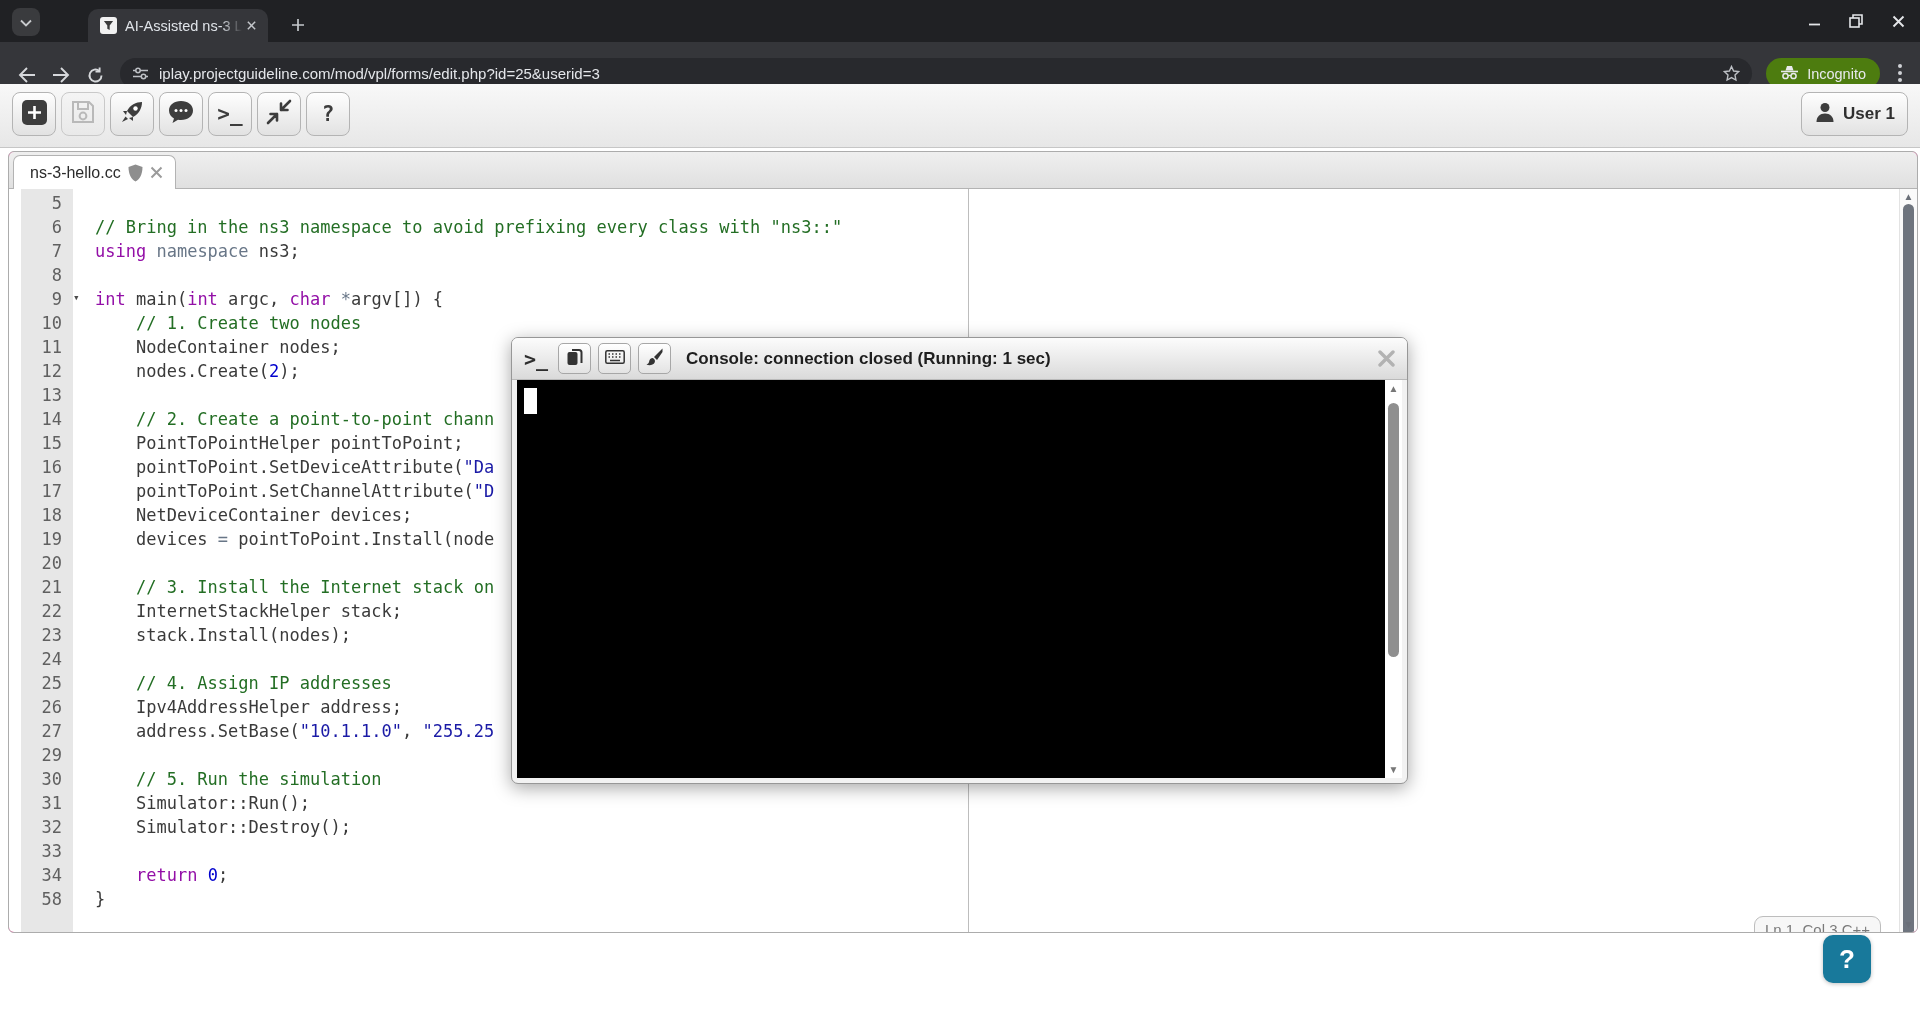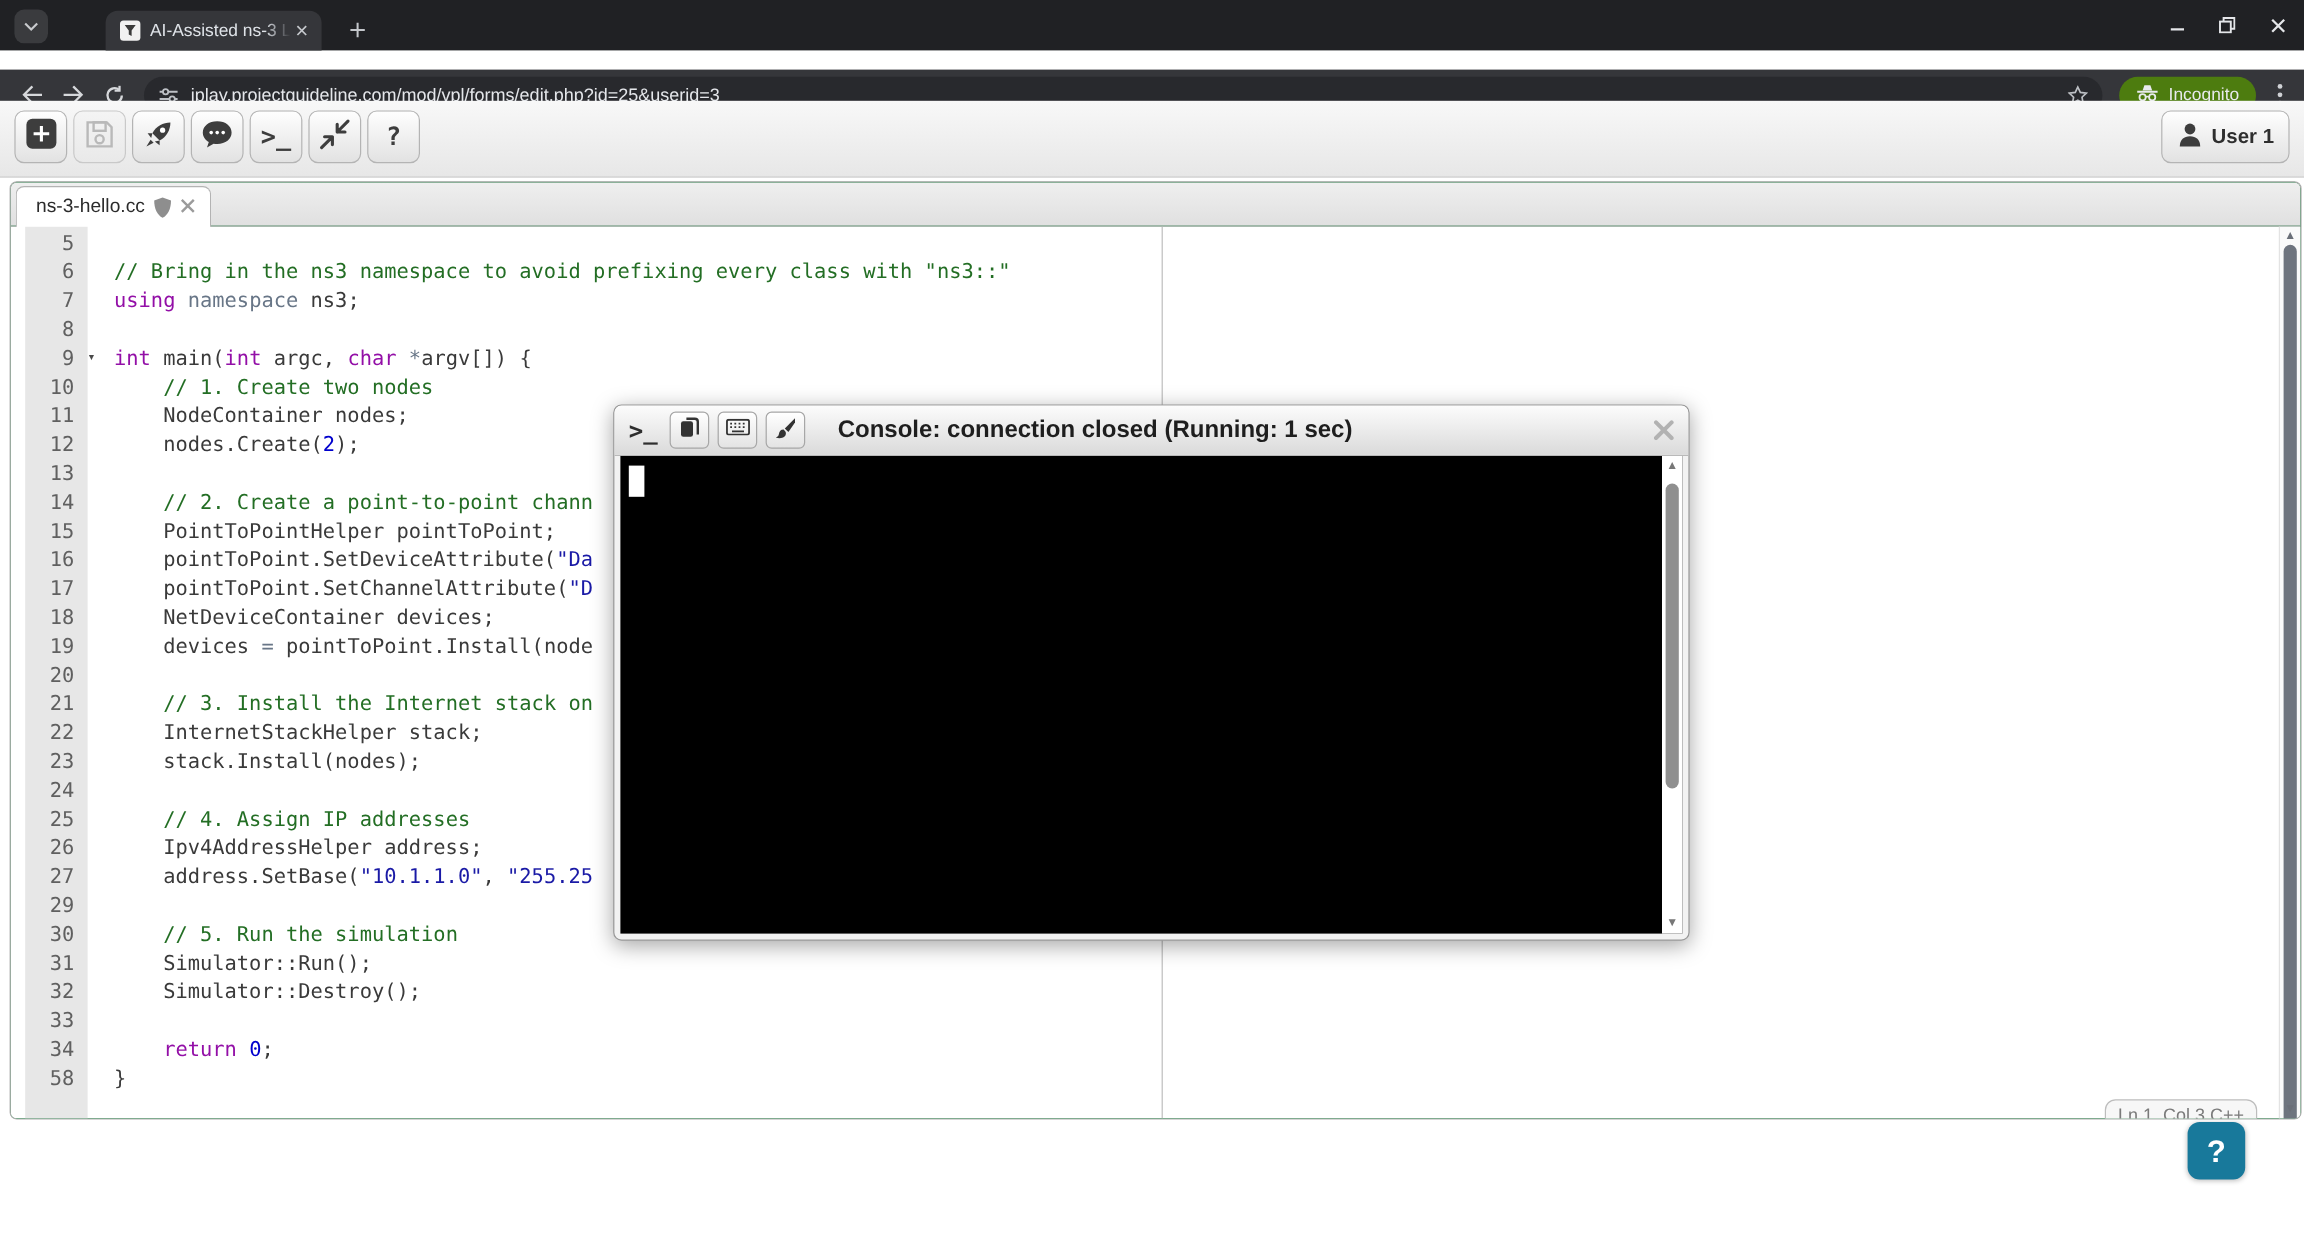--- a/index.html
+++ b/index.html
@@ -19,21 +19,21 @@
                -webkit-mask-image:linear-gradient(90deg,#000 82%,transparent); 
                mask-image:linear-gradient(90deg,#000 82%,transparent); }
   .tab-close { width:18px; height:18px; display:flex; align-items:center; justify-content:center;
                color:#c4c7cb; flex:0 0 auto; }
   .new-tab { position:absolute; left:284px; top:11px; width:28px; height:28px; display:flex;
              align-items:center; justify-content:center; color:#c4c7cb; font-size:22px; }
   .win-controls { position:absolute; right:8px; top:0; height:42px; display:flex; align-items:center; gap:14px; }
   .win-btn { width:28px; height:28px; display:flex; align-items:center; justify-content:center; color:#e4e6e9; }
 
   .urlrow { position:absolute; left:0; top:42px; width:1920px; height:42px; background:#35363a;
-            display:flex; align-items:center; padding:16px 10px;margin-top:16px; }
+            display:flex; padding:16px 10px; }
   .nav-btn { width:34px; height:34px; display:flex; align-items:center; justify-content:center;
              color:#d6d8db; flex:0 0 auto; }
   .omnibox { height:31px; flex:1 1 auto; margin:0 8px; background:#28292d; border-radius:16px;
              display:flex; align-items:center; padding:0 12px; }
   .siteinfo { color:#bdc0c5; margin-right:10px; display:flex; }
   .url-text { color:#e4e6ea; font-size:15px; white-space:nowrap; overflow:hidden; flex:1 1 auto; }
   .star { color:#bdc0c5; margin-left:8px; display:flex; }
   .incog-pill { height:31px; border-radius:16px; background:#4d7c0f; color:#e8eaed; display:flex;
                 align-items:center; gap:8px; padding:0 14px; font-size:14.5px; margin:0 6px; }
   .kebab { width:20px; height:30px; display:flex; flex-direction:column; align-items:center;
@@ -48,21 +48,21 @@
               background:linear-gradient(#fefefe,#e2e2e2); display:flex; align-items:center;
               justify-content:center; color:#3d3d3d; }
   .tool-btn.disabled { color:#b9b9b9; background:linear-gradient(#f4f4f4,#e9e9e9); border-color:#c9c9c9; }
   .glyph-btn { font-family:"DejaVu Sans Mono", monospace; font-weight:bold; font-size:21px; }
   .user-btn { position:absolute; right:12px; top:8px; height:44px; border:1px solid #b4b4b4;
               border-radius:8px; background:linear-gradient(#fefefe,#e2e2e2); display:flex;
               align-items:center; gap:7px; padding:0 12px; color:#2f2f2f; font-weight:bold; font-size:17px; }
 
   
   .vpl-box { position:absolute; left:8px; top:151px; width:1910px; height:782px;
-             border:1px solid #acacac; border-radius:6px; background:#15803d; overflow:hidden; }
+             border:1px solid #acacac; border-radius:6px; background:#ec4899; overflow:hidden; }
   .filetabbar { position:absolute; left:0; top:0; width:100%; height:37px;
                 background:linear-gradient(#efefef,#e0e0e0); border-bottom:1px solid #b3b3b3; }
   .file-tab { position:absolute; left:4px; top:3px; height:35px; background:#fff;
               border:1px solid #b3b3b3; border-bottom:none; border-radius:7px 7px 0 0;
               display:flex; align-items:center; gap:7px; padding:0 12px 0 16px; }
   .file-tab-name { font-size:16px; color:#2b2b2b; }
   .file-tab .shield { color:#8e8e8e; display:flex; }
   .file-tab .fclose { color:#9b9b9b; font-size:15px; }
 
   .code-area { position:absolute; left:0; top:37px; right:0; bottom:0; background:#fff; }
@@ -95,21 +95,21 @@
                  background:#f2f2f2; border:1px solid #979797; border-radius:7px;
                  box-shadow:0 4px 18px rgba(0,0,0,.35); }
   .console-header { position:absolute; left:0; top:0; width:100%; height:42px;
                     background:linear-gradient(#fcfcfc,#dadada); border-bottom:1px solid #b9b9b9;
                     border-radius:6px 6px 0 0; display:flex; align-items:center; padding:0 12px; }
   .con-term { font-family:"DejaVu Sans Mono", monospace; font-weight:bold; font-size:20px;
               color:#2e2e2e; margin-right:10px; }
   .con-btn { width:33px; height:31px; border:1px solid #a7a7a7; border-radius:5px;
              background:linear-gradient(#fff,#e3e3e3); display:flex; align-items:center;
              justify-content:center; color:#333; margin-right:7px; }
-  .con-title { font-weight:bold; font-size:20px; color:#1e1e1e; margin-left:20px; white-space:nowrap; }
+  .con-title { font-weight:bold; font-size:17px; color:#1e1e1e; margin-left:8px; white-space:nowrap; }
   .con-close { margin-left:auto; color:#b2b2b2; display:flex; }
   .console-body { position:absolute; left:5px; right:5px; top:42px; bottom:5px; background:#000; }
   .con-cursor { position:absolute; left:7px; top:8px; width:13px; height:26px; background:#fff; }
   .con-scrollbar { position:absolute; right:0; top:0; width:17px; height:100%; background:#fff; }
   .con-scroll-up, .con-scroll-down { position:absolute; left:0; width:100%; text-align:center;
                     color:#777; font-size:10px; }
   .con-scroll-up { top:3px; } .con-scroll-down { bottom:3px; }
   .con-thumb { position:absolute; left:3px; top:23px; width:11px; height:254px;
                background:#8f8f8f; border-radius:6px; }
 

